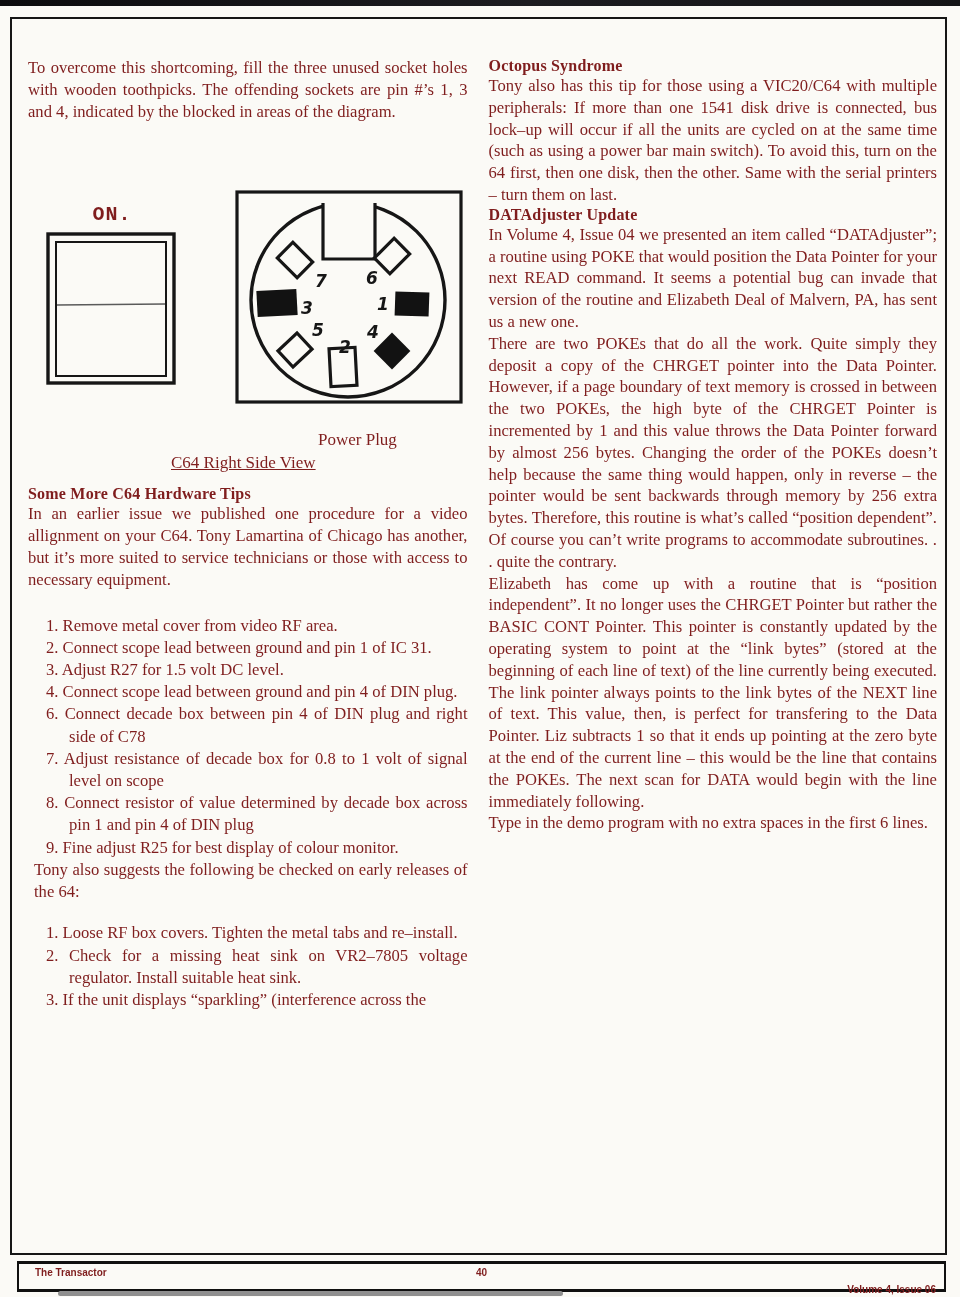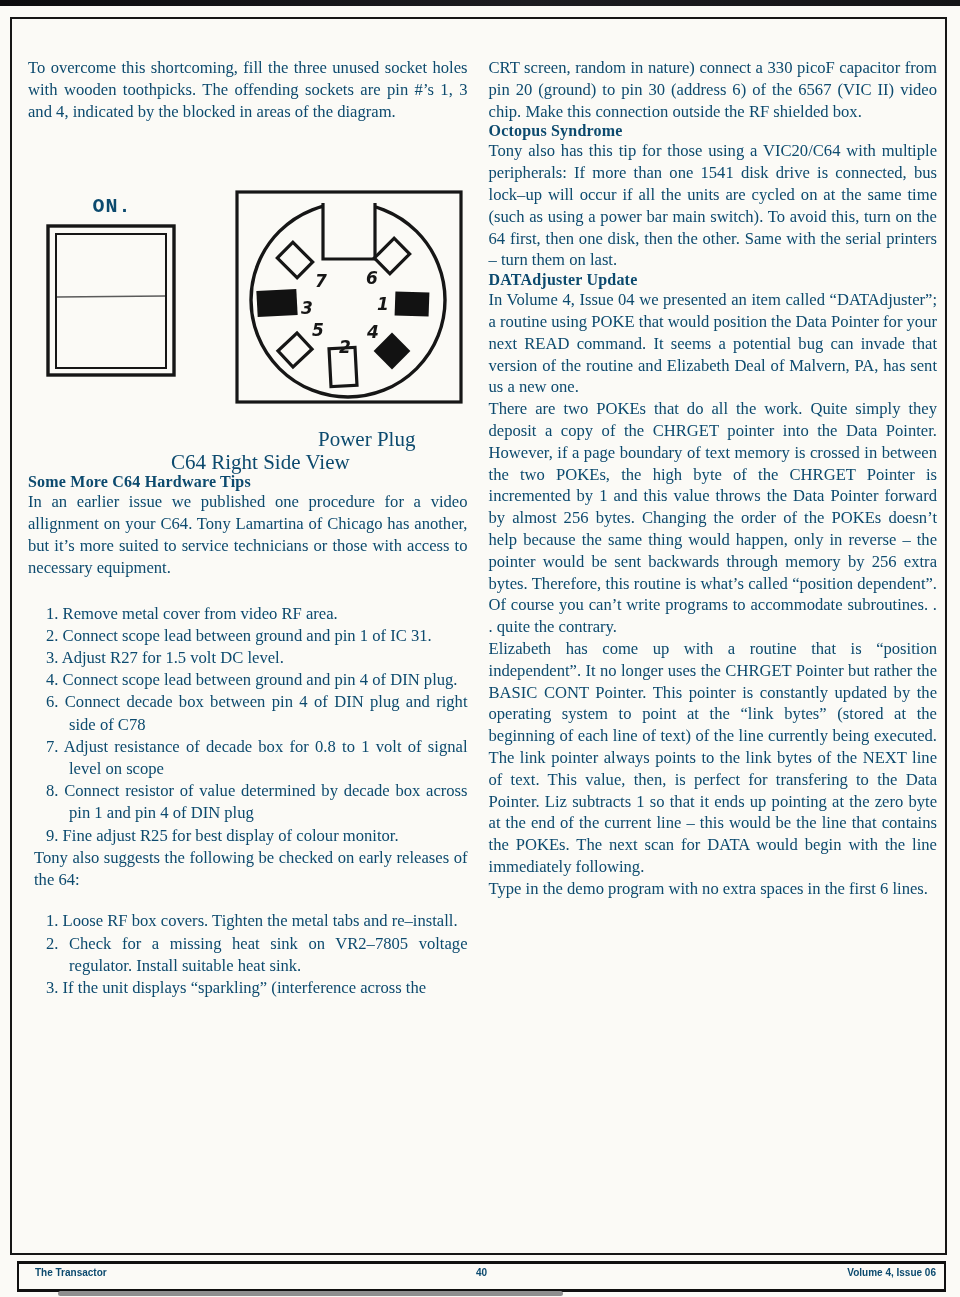--- a/index.html
+++ b/index.html
@@ -1,46 +1,46 @@
 <!DOCTYPE html>
 <html><head>
 <meta charset="utf-8">
 <style>
   html,body { margin:0; padding:0; background:#d8d6d2; }
   .page {
     position:relative; width:960px; height:1297px; margin:0 auto;
-    background:#fbfaf6; color:#0c4a6e; overflow:hidden;
+    background:#fbfaf6; color:#7f1d1d; overflow:hidden;
     font-family:"Liberation Serif", serif;
   }
   .scan-top {
     position:absolute; top:0; left:0; right:0; height:6px;
     background:linear-gradient(to right,#0c0c0e 0%,#1c1c20 55%,#141416 100%);
   }
   .frame {
     position:absolute; top:17px; left:10px; right:13px; bottom:42px;
     border:2px solid #161616;
   }
   .columns { display:flex; gap:21px; padding:38px 8px 0 16px; }
   .col-left  { width:441px; }
   .col-right { width:450px; }
   p.body { margin:0; font-size:16.6px; line-height:21.8px; text-align:justify; }
   h2.head { margin:0; font-size:16px; font-weight:bold; letter-spacing:.2px; }
 
   
   .diagram-row { display:flex; margin-top:68px; }
-  .switch-block { margin-left:18px; margin-top:5px; width:132px; text-align:center; }
+  .switch-block { margin-left:18px; margin-top:13px; width:132px; text-align:center; }
   .on-label {
     font-family:"Liberation Mono", monospace; font-weight:bold;
     font-size:20px; letter-spacing:1px; margin-bottom:6px;
   }
   .switch-svg { width:130px; height:153px; display:block; }
   .plug-svg { width:228px; height:214px; margin-left:57px; display:block; }
-  .caption { font-size:21px; line-height:21px; }
+  .caption { font-size:17px; line-height:21px; }
   .caption-plug { margin:25px 0 0 290px; }
-  .caption-view { margin:2px 0 0 143px; }
+  .caption-view { margin:2px 0 12px 143px;text-decoration:underline; }
   .l-heading { margin-top:80px; }
   .l-align { margin-top:25px; }
   .numlist { margin-top:24px; font-size:16.6px; line-height:22.2px; }
   .numlist .li { padding-left:41px; text-indent:-23px; text-align:justify; }
   .l-tony { margin-top:20px; padding-left:6px; }
   .numlist.second { margin-top:20px; }
 
   
   .r-h1 { margin-top:46px; }
   .r-oct { margin-top:24px; }
@@ -57,21 +57,21 @@
 
   .footer {
     position:absolute; left:17px; right:14px; top:1261px; height:25px;
     border-top:3px solid #101010; border-bottom:3px solid #101010;
     border-left:2px solid #101010; border-right:2px solid #101010;
     background:#fbfaf6;
     font-family:"Liberation Sans", sans-serif; font-weight:bold; font-size:10px;
   }
   .f-left   { position:absolute; left:16px; top:3px; }
   .f-center { position:absolute; left:0; right:0; top:3px; text-align:center; }
-  .f-right  { position:absolute; right:8px; top:3px; }
+  .f-right  { position:absolute; right:8px; top:20px; }
   .scan-bottom {
     position:absolute; left:58px; bottom:1px; width:505px; height:5px;
     background:#8f8f8f; border-radius:3px;
   }
 </style>
 </head>
 <body>
 
 <div class="page">
   <div class="scan-top"></div>
@@ -153,21 +153,20 @@
         <p class="body l-tony">Tony also suggests the following be checked on early releases of the 64:</p>
 
         <div class="numlist second">
           <div class="li">1. Loose RF box covers. Tighten the metal tabs and re–install.</div>
           <div class="li">2. Check for a missing heat sink on VR2–7805 voltage regulator. Install suitable heat sink.</div>
           <div class="li">3. If the unit displays “sparkling” (interference across the</div>
         </div>
       </div>
 
       <div class="col-right">
-        <p class="body">CRT screen, random in nature) connect a 330 picoF capacitor from pin 20 (ground) to pin 30 (address 6) of the 6567 (VIC II) video chip. Make this connection outside the RF shielded box.</p>
 
         <h2 class="head r-h1">Octopus Syndrome</h2>
         <p class="body r-oct">Tony also has this tip for those using a VIC20/C64 with multiple peripherals: If more than one 1541 disk drive is connected, bus lock–up will occur if all the units are cycled on at the same time (such as using a power bar main switch). To avoid this, turn on the 64 first, then one disk, then the other. Same with the serial printers – turn them on last.</p>
 
         <h2 class="head r-h2">DATAdjuster Update</h2>
         <p class="body r-p1">In Volume 4, Issue 04 we presented an item called “DATAdjuster”; a routine using POKE that would position the Data Pointer for your next READ command. It seems a potential bug can invade that version of the routine and Elizabeth Deal of Malvern, PA, has sent us a new one.</p>
         <p class="body r-p2">There are two POKEs that do all the work. Quite simply they deposit a copy of the CHRGET pointer into the Data Pointer. However, if a page boundary of text memory is crossed in between the two POKEs, the high byte of the CHRGET Pointer is incremented by 1 and this value throws the Data Pointer forward by almost 256 bytes. Changing the order of the POKEs doesn’t help because the same thing would happen, only in reverse – the pointer would be sent backwards through memory by 256 extra bytes. Therefore, this routine is what’s called “position dependent”. Of course you can’t write programs to accommodate subroutines. . . quite the contrary.</p>
         <p class="body r-p3">Elizabeth has come up with a routine that is “position independent”. It no longer uses the CHRGET Pointer but rather the BASIC CONT Pointer. This pointer is constantly updated by the operating system to point at the “link bytes” (stored at the beginning of each line of text) of the line currently being executed. The link pointer always points to the link bytes of the NEXT line of text. This value, then, is perfect for transfering to the Data Pointer. Liz subtracts 1 so that it ends up pointing at the zero byte at the end of the current line – this would be the line that contains the POKEs. The next scan for DATA would begin with the line immediately following.</p>
         <p class="body r-p4">Type in the demo program with no extra spaces in the first 6 lines.</p>
       </div>

